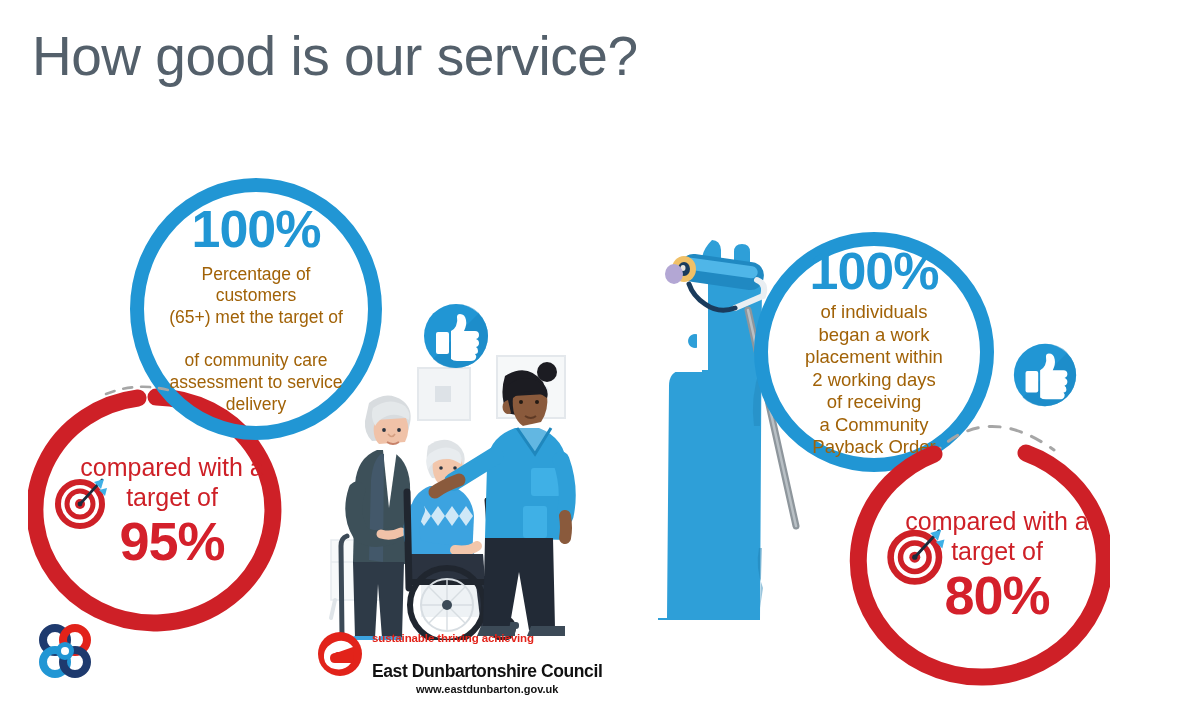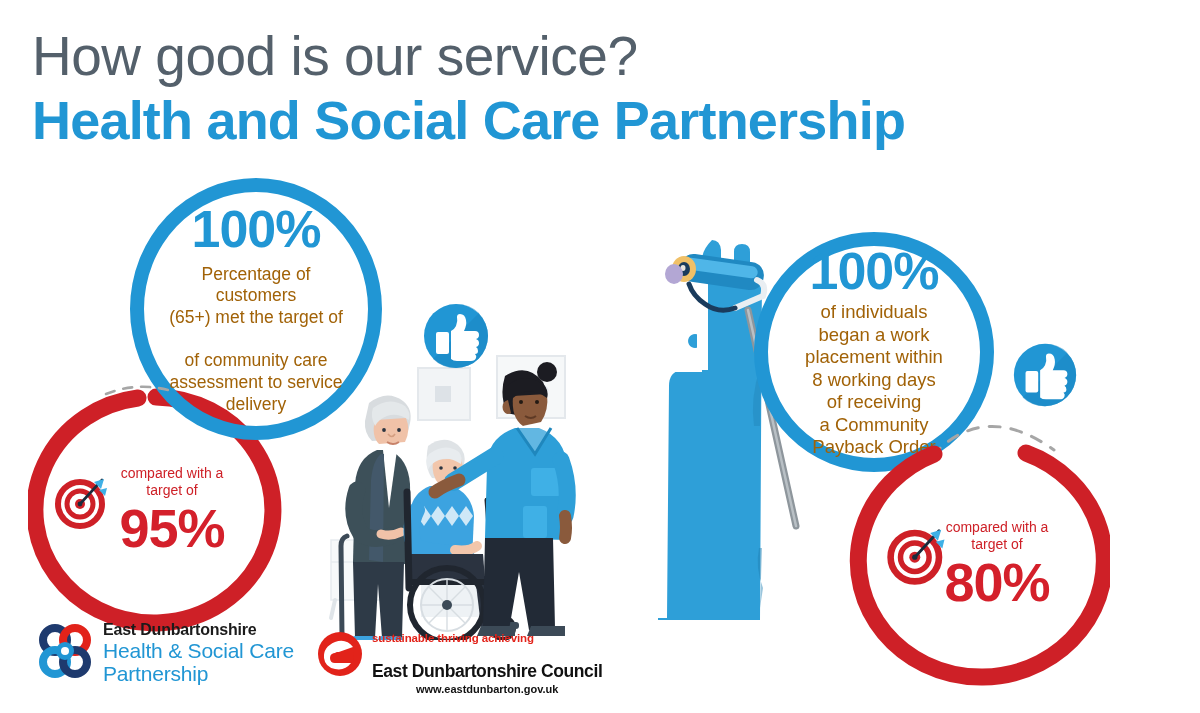--- a/index.html
+++ b/index.html
@@ -83,21 +83,21 @@
     font-size: 18.5px;
     font-weight: 400;
     line-height: 1.22;
     margin-top: 9px;
     padding: 0 18px;
   }
   .desc-blue.tight { font-size: 17.5px; line-height: 1.24; }
 
   .cmp-red {
     color: #ce2027;
-    font-size: 14px;
+    font-size: 25px;
     font-weight: 400;
     line-height: 1.2;
     text-align: center;
   }
   .big-pct-red {
     color: #d4202b;
     font-size: 54px;
     font-weight: 800;
     letter-spacing: -1px;
     line-height: 1;
@@ -122,21 +122,20 @@
 
   .illus { position: absolute; }
 </style>
 </head>
 <body>
 
 <div id="poster">
 
   <div class="heading-block">
     <div class="title-q">How good is our service?</div>
-    <div class="title-main">Health and Social Care Partnership</div>
   </div>
 
   <svg class="illus" style="left:325px; top:350px;" width="260" height="290" viewBox="0 0 260 290">
 
     <rect x="93" y="18" width="52" height="52" fill="#f2f4f6" stroke="#e4e8ec" stroke-width="2"></rect>
     <rect x="110" y="36" width="16" height="16" fill="#dde2e7"></rect>
     <rect x="172" y="6" width="68" height="62" fill="#f6f8f9" stroke="#e4e8ec" stroke-width="2"></rect>
     <g fill="#e6eaee">
       <ellipse cx="206" cy="30" rx="7" ry="4" transform="rotate(-30 206 30)"></ellipse>
       <ellipse cx="216" cy="38" rx="8" ry="4" transform="rotate(20 216 38)"></ellipse>
@@ -319,21 +318,21 @@
     </svg>
   </div>
 
   <div class="ring ring-blue" style="left:754px; top:232px; width:240px; height:240px;">
     <div class="stat-inner">
       <div class="big-pct-blue">100%</div>
       <div class="desc-blue" style="margin-top:4px;">
         <span>of individuals</span><br>
         <span>began a work</span><br>
         <span>placement within</span><br>
-        <span>8 working days</span><br>
+        <span>2 working days</span><br>
         <span>of receiving</span><br>
         <span>a Community</span><br>
         <span>Payback Order</span>
       </div>
     </div>
   </div>
 
   <svg style="position:absolute; left:928px; top:398px;" width="150" height="70" viewBox="0 0 150 70">
     <path d="M4 58 q52 -56 122 -6" fill="none" stroke="#a6a6a6" stroke-width="3" stroke-dasharray="11 11" stroke-linecap="round"></path>
   </svg>
@@ -378,25 +377,20 @@
     <svg width="58" height="62" viewBox="0 0 58 62">
       <g fill="none" stroke-width="8">
         <circle cx="19" cy="18" r="12" stroke="#1e3a6e"></circle>
         <circle cx="39" cy="18" r="12" stroke="#e2231a"></circle>
         <circle cx="19" cy="40" r="12" stroke="#2196d4"></circle>
         <circle cx="39" cy="40" r="12" stroke="#1e3a6e"></circle>
       </g>
       <circle cx="29" cy="29" r="9" fill="#2196d4"></circle>
       <circle cx="29" cy="29" r="4" fill="#ffffff"></circle>
     </svg>
-    <div class="logo-hscp-text">
-      <div class="hscp-l1">East Dunbartonshire</div>
-      <div class="hscp-l2">Health &amp; Social Care</div>
-      <div class="hscp-l3">Partnership</div>
-    </div>
   </div>
 
   <div class="logo-council">
     <svg width="48" height="48" viewBox="0 0 48 48">
       <circle cx="24" cy="24" r="22" fill="#e2231a"></circle>
       <path d="M37 17 q-7 -9 -18 -5 q-12 5 -11 16 q1 9 11 11 q10 2 16 -6 l-16 0 q-5 0 -5 -5 q0 -5 6 -5 z" fill="#ffffff"></path>
       <path d="M21 22 q-4 1 -4 5 q0 4 5 4 l15 0 q1 -5 0 -9 z" fill="#e2231a"></path>
     </svg>
     <div class="council-text">
       <div class="council-l1">sustainable thriving achieving</div>

